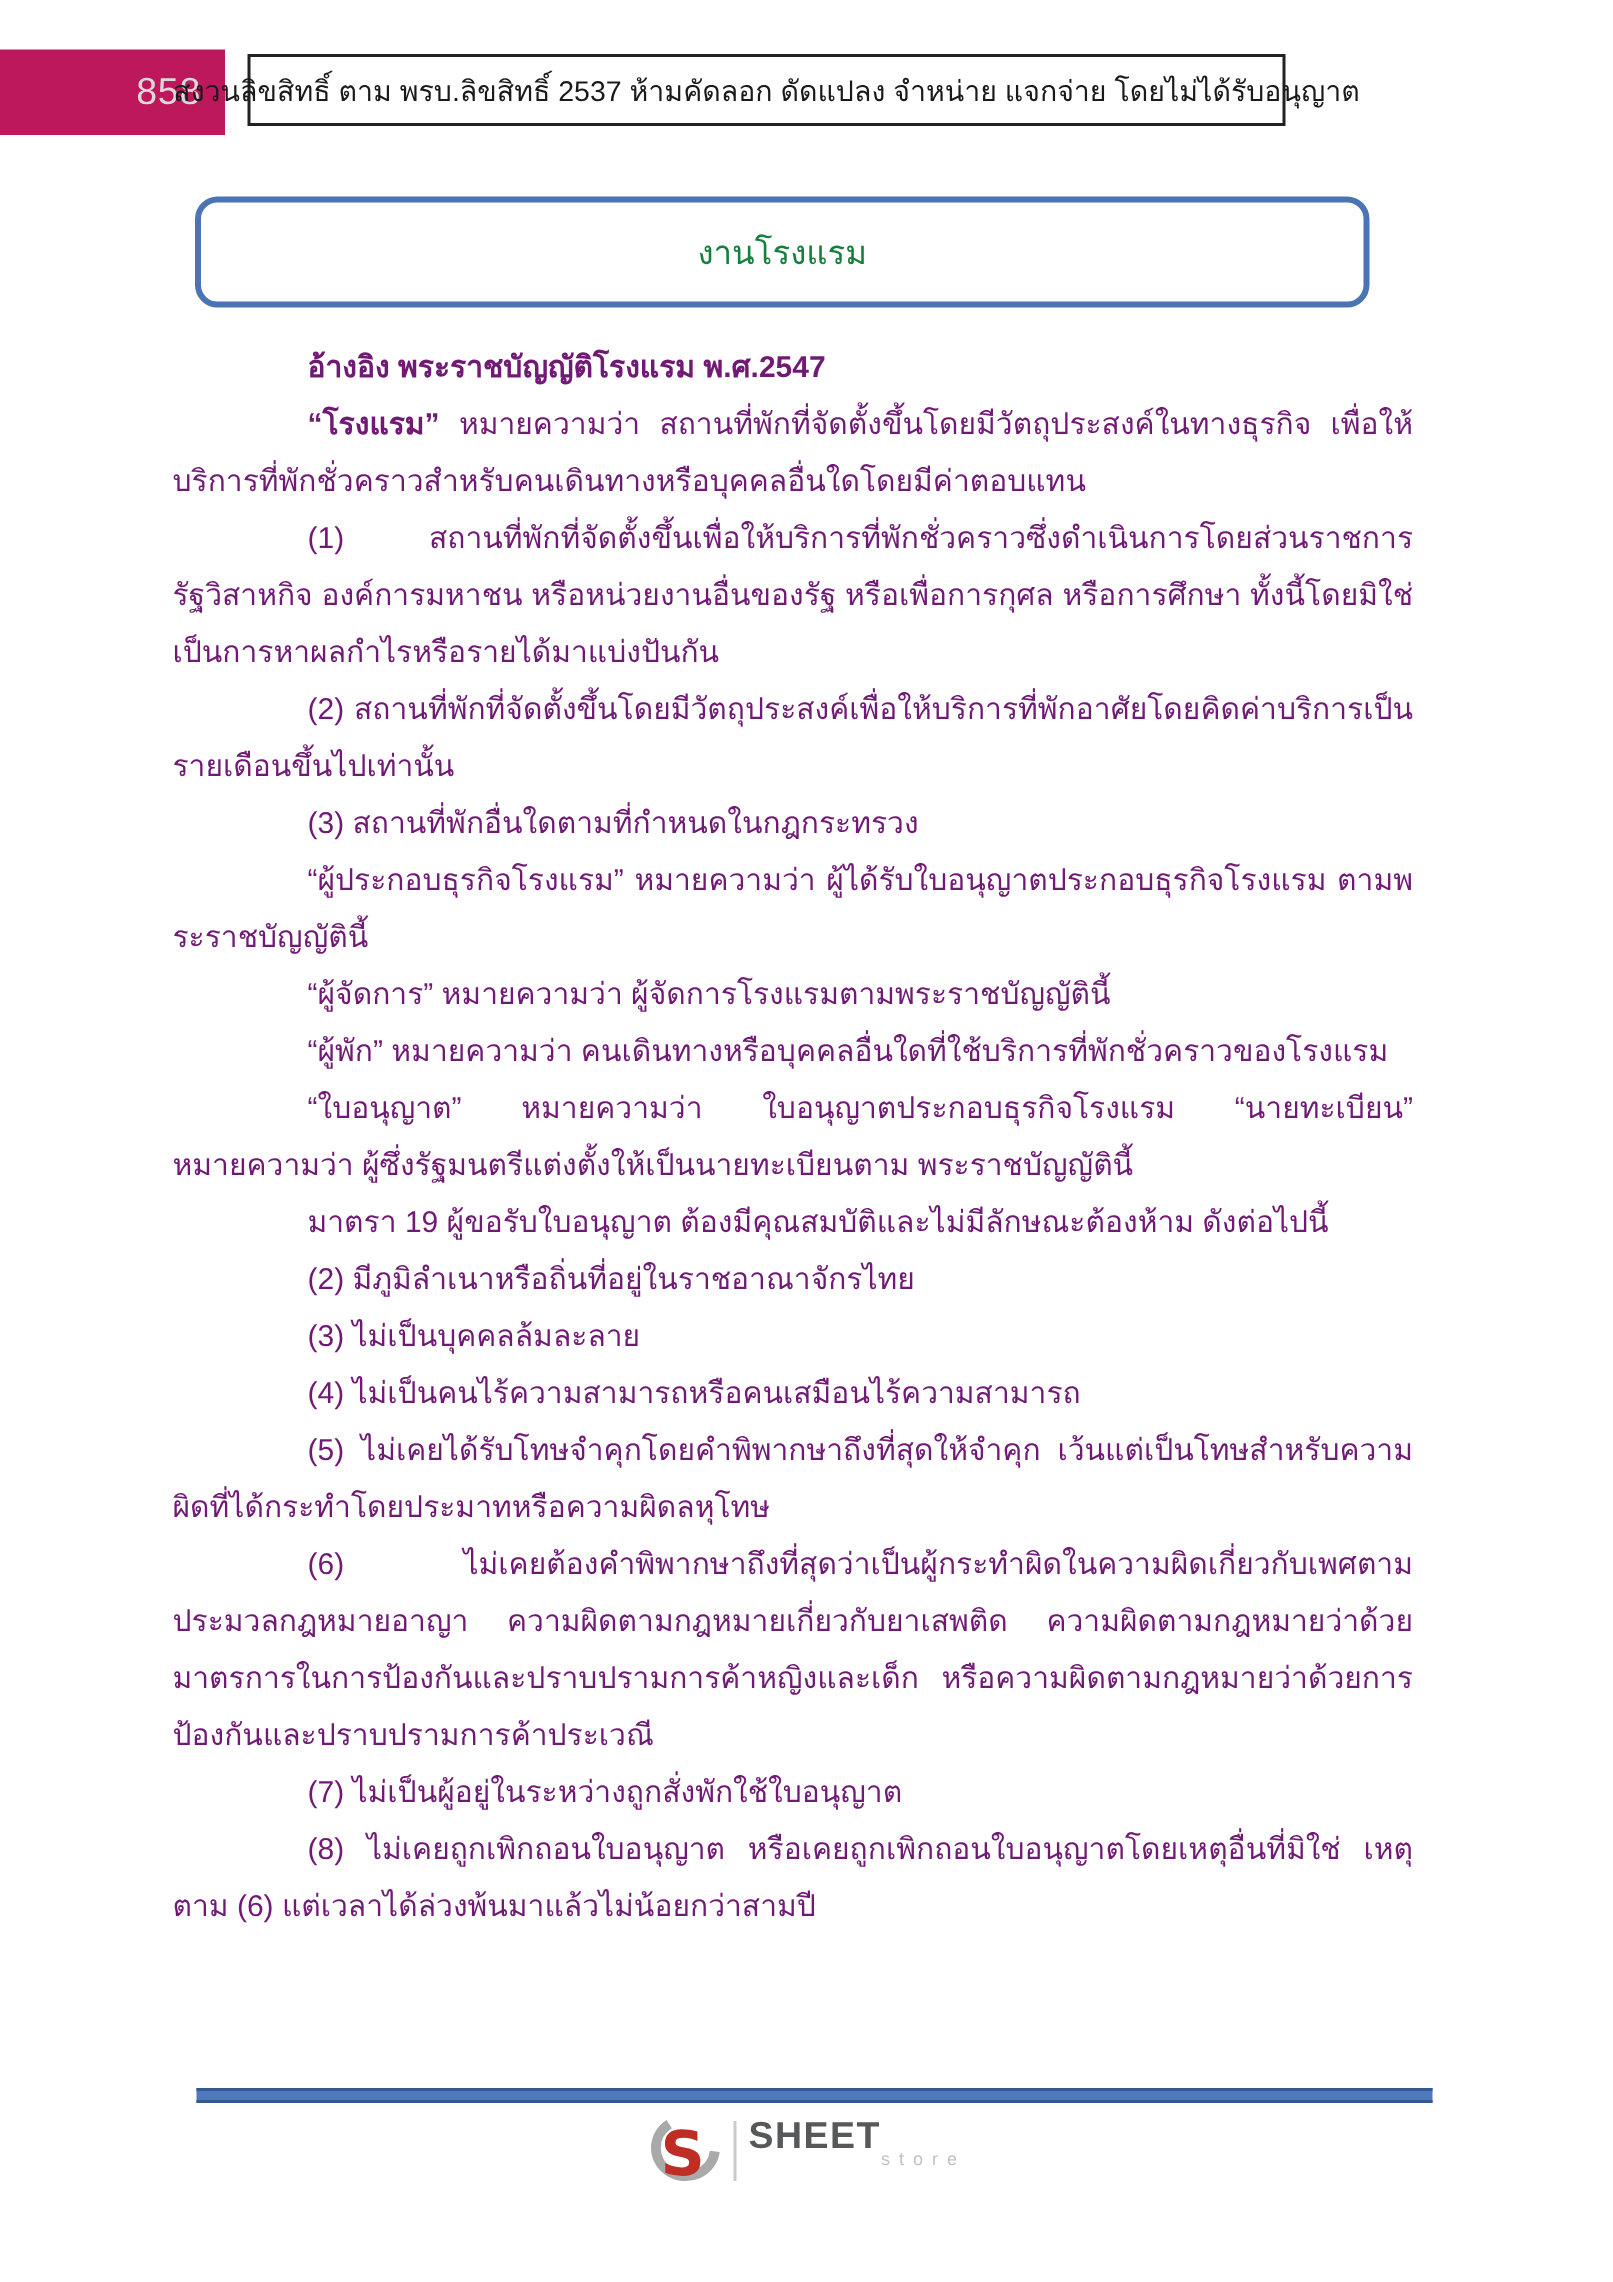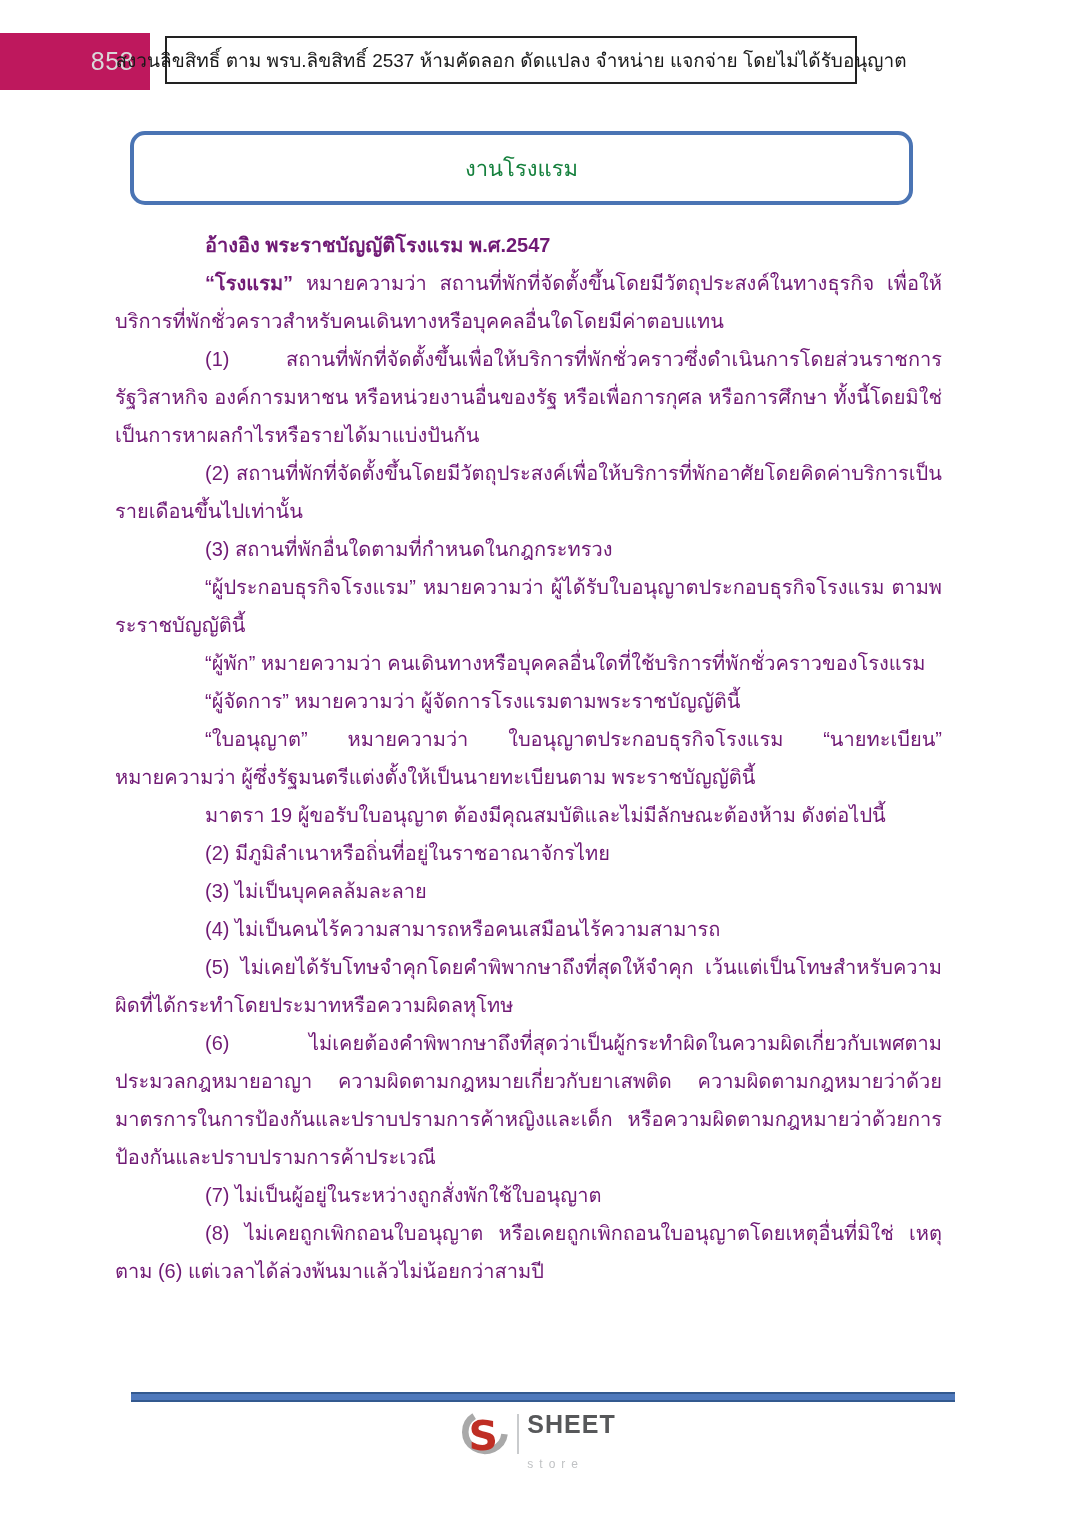--- a/index.html
+++ b/index.html
@@ -41,21 +41,21 @@
     position:absolute;left:131px;top:1392px;width:824px;height:10px;
     background:#4f79bc;border-top:2px solid #33598f;border-bottom:2px solid #33598f;
     box-sizing:border-box;
   }
   .footer-logo{
     position:absolute;left:0;top:1412px;width:1075px;height:60px;
     display:flex;align-items:flex-start;justify-content:center;gap:8px;
   }
   .logo-mark{width:50px;height:46px;flex:0 0 auto;}
   .logo-divider{width:2px;height:40px;background:#c9cbcd;margin-top:2px;}
-  .logo-text{display:flex;flex-direction:column;line-height:1;}
+  .logo-text{display:flex;flex-direction:row;line-height:1;}
   .brand{font-size:25px;font-weight:bold;color:#57585a;letter-spacing:1px;}
   .brand-sub{font-size:12px;color:#c0c2c4;letter-spacing:6px;margin-top:21px;}
 </style>
 </head>
 <body>
 
 <div class="page-number-box">
   <span>858</span>
 </div>
 <div class="copyright-box">
@@ -66,22 +66,22 @@
   <span>งานโรงแรม</span>
 </div>
 
 <div class="doc-body">
   <p class="para"><span class="lead">อ้างอิง พระราชบัญญัติโรงแรม พ.ศ.2547</span><span></span></p>
   <p class="para"><span class="lead">“โรงแรม”</span><span> หมายความว่า สถานที่พักที่จัดตั้งขึ้นโดยมีวัตถุประสงค์ในทางธุรกิจ เพื่อให้บริการที่พักชั่วคราวสำหรับคนเดินทางหรือบุคคลอื่นใดโดยมีค่าตอบแทน</span></p>
   <p class="para"><span class="lead"></span><span>(1) สถานที่พักที่จัดตั้งขึ้นเพื่อให้บริการที่พักชั่วคราวซึ่งดำเนินการโดยส่วนราชการ รัฐวิสาหกิจ องค์การมหาชน หรือหน่วยงานอื่นของรัฐ หรือเพื่อการกุศล หรือการศึกษา ทั้งนี้โดยมิใช่เป็นการหาผลกำไรหรือรายได้มาแบ่งปันกัน</span></p>
   <p class="para"><span class="lead"></span><span>(2) สถานที่พักที่จัดตั้งขึ้นโดยมีวัตถุประสงค์เพื่อให้บริการที่พักอาศัยโดยคิดค่าบริการเป็นรายเดือนขึ้นไปเท่านั้น</span></p>
   <p class="para"><span class="lead"></span><span>(3) สถานที่พักอื่นใดตามที่กำหนดในกฎกระทรวง</span></p>
   <p class="para"><span class="lead"></span><span>“ผู้ประกอบธุรกิจโรงแรม” หมายความว่า ผู้ได้รับใบอนุญาตประกอบธุรกิจโรงแรม ตามพระราชบัญญัตินี้</span></p>
+  <p class="para"><span class="lead"></span><span>“ผู้จัดการ” หมายความว่า ผู้จัดการโรงแรมตามพระราชบัญญัตินี้</span></p>
   <p class="para"><span class="lead"></span><span>“ผู้พัก” หมายความว่า คนเดินทางหรือบุคคลอื่นใดที่ใช้บริการที่พักชั่วคราวของโรงแรม</span></p>
-  <p class="para"><span class="lead"></span><span>“ผู้จัดการ” หมายความว่า ผู้จัดการโรงแรมตามพระราชบัญญัตินี้</span></p>
   <p class="para"><span class="lead"></span><span>“ใบอนุญาต” หมายความว่า ใบอนุญาตประกอบธุรกิจโรงแรม “นายทะเบียน” หมายความว่า ผู้ซึ่งรัฐมนตรีแต่งตั้งให้เป็นนายทะเบียนตาม พระราชบัญญัตินี้</span></p>
   <p class="para"><span class="lead"></span><span>มาตรา 19 ผู้ขอรับใบอนุญาต ต้องมีคุณสมบัติและไม่มีลักษณะต้องห้าม ดังต่อไปนี้</span></p>
   <p class="para"><span class="lead"></span><span>(2) มีภูมิลำเนาหรือถิ่นที่อยู่ในราชอาณาจักรไทย</span></p>
   <p class="para"><span class="lead"></span><span>(3) ไม่เป็นบุคคลล้มละลาย</span></p>
   <p class="para"><span class="lead"></span><span>(4) ไม่เป็นคนไร้ความสามารถหรือคนเสมือนไร้ความสามารถ</span></p>
   <p class="para"><span class="lead"></span><span>(5) ไม่เคยได้รับโทษจำคุกโดยคำพิพากษาถึงที่สุดให้จำคุก เว้นแต่เป็นโทษสำหรับความผิดที่ได้กระทำโดยประมาทหรือความผิดลหุโทษ</span></p>
   <p class="para"><span class="lead"></span><span>(6) ไม่เคยต้องคำพิพากษาถึงที่สุดว่าเป็นผู้กระทำผิดในความผิดเกี่ยวกับเพศตาม ประมวลกฎหมายอาญา ความผิดตามกฎหมายเกี่ยวกับยาเสพติด ความผิดตามกฎหมายว่าด้วยมาตรการในการป้องกันและปราบปรามการค้าหญิงและเด็ก หรือความผิดตามกฎหมายว่าด้วยการป้องกันและปราบปรามการค้าประเวณี</span></p>
   <p class="para"><span class="lead"></span><span>(7) ไม่เป็นผู้อยู่ในระหว่างถูกสั่งพักใช้ใบอนุญาต</span></p>
   <p class="para"><span class="lead"></span><span>(8) ไม่เคยถูกเพิกถอนใบอนุญาต หรือเคยถูกเพิกถอนใบอนุญาตโดยเหตุอื่นที่มิใช่ เหตุตาม (6) แต่เวลาได้ล่วงพ้นมาแล้วไม่น้อยกว่าสามปี</span></p>
 </div>

